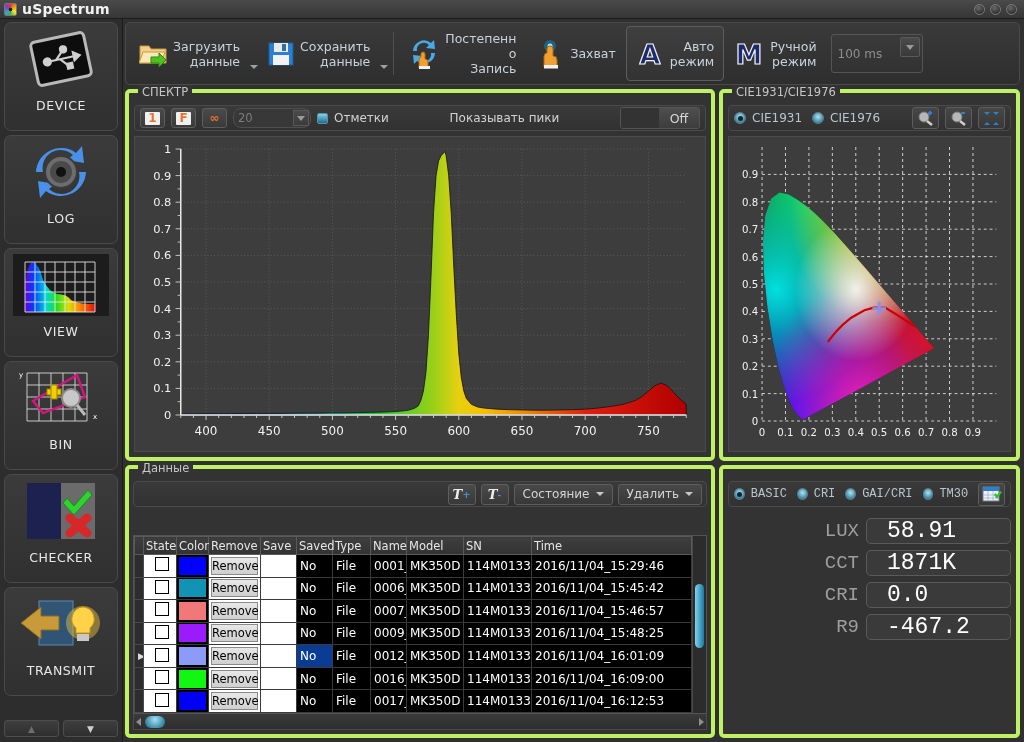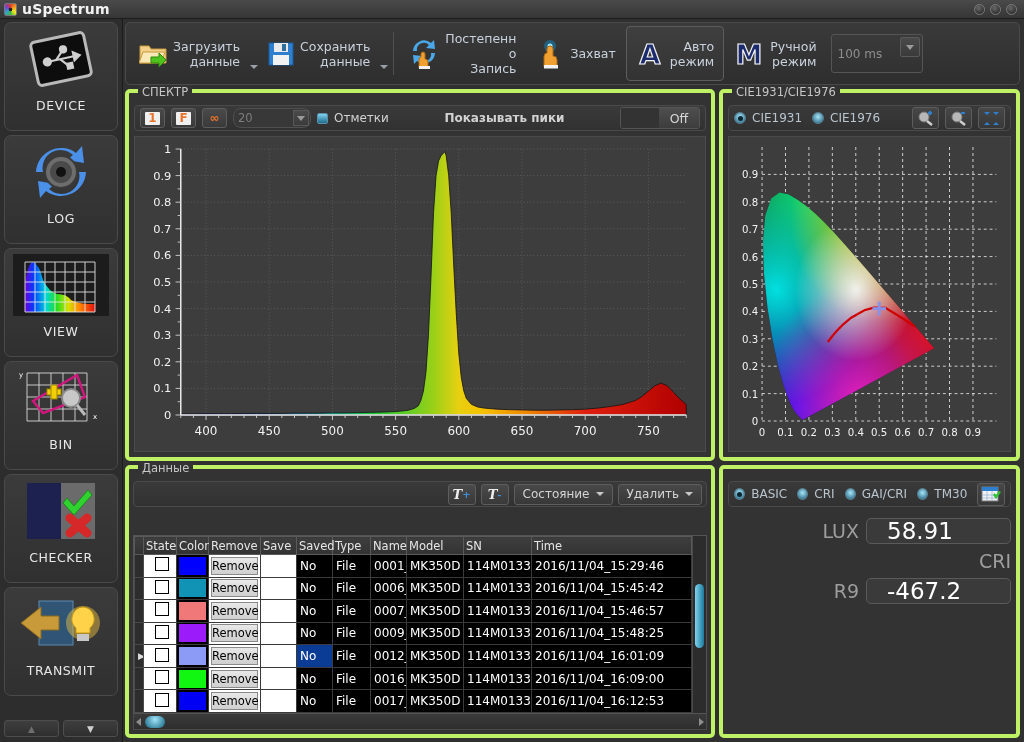--- a/index.html
+++ b/index.html
@@ -127,21 +127,21 @@
   .iconbtn {
     width:27px;height:22px;border-radius:3px;border:1px solid #5d5d5d;
     background:linear-gradient(#474747,#383838); display:flex;align-items:center;justify-content:center;
   }
   
   #chartbox { height:316px; background:#3d3d3d; border:1px solid #4a4a4a; position:relative; }
   #ciebox { height:316px; background:#3d3d3d; border:1px solid #4a4a4a; position:relative; }
   
   #bottomrow { display:flex; gap:4px; flex:1; margin-top:4px; padding-bottom:4px;}
   #data-panel { flex:1; padding:12px 4px 4px 4px;}
-  #meas-panel { width:301px; padding:12px 5px 5px 5px;}
+  #meas-panel { width:301px; padding:12px 5px 5px 5px;font-family:Liberation Mono, monospace;}
   .toolrow { height:26px; display:flex; align-items:center; gap:5px; border:1px solid #4a4a4a;
              border-radius:4px; background:linear-gradient(#3a3a3a,#313131); padding:0 4px; margin-bottom:4px;}
   .tbtn { width:28px;height:21px;border:1px solid #5e5e5e;border-radius:3px;
           background:linear-gradient(#4a4a4a,#393939); display:flex;align-items:center;justify-content:center;
           font-family:"DejaVu Serif","Liberation Serif",serif; font-style:italic; font-weight:bold; color:#eee; font-size:13px;}
   .tbtn sub { color:#3c8fd8; font-size:10px; font-style:normal;}
   .ddbtn { height:21px;border:1px solid #5e5e5e;border-radius:3px;padding:0 8px;
            background:linear-gradient(#484848,#383838); display:flex;align-items:center;gap:6px;
            color:#d4d4d4; font-size:12px;}
   .ddcaret { width:0;height:0;border-left:4px solid transparent;border-right:4px solid transparent;border-top:4px solid #c8c8c8;}
@@ -436,21 +436,21 @@
             <span>∞</span>
           </div>
           <div class="spin">
             <span>20</span>
             <div class="sbtn">
               <div class="cbcaret"></div>
             </div>
           </div>
           <div class="chk"></div>
           <div class="minilbl">Отметки</div>
-          <div class="minilbl" style="margin-left:auto;font-weight:bold;">Показывать пики</div>
+          <div class="minilbl" style="margin-left:auto;">Показывать пики</div>
           <div class="toggle">
             <div class="tr"></div>
             <div class="tl">Off</div>
           </div>
         </div>
 
         <div id="chartbox">
           <svg id="spectrum-svg" width="100%" height="100%" viewBox="0 0 548 314" preserveAspectRatio="none">
             <defs>
               <linearGradient id="specfill" x1="0" x2="1" y1="0" y2="0">
@@ -930,21 +930,26 @@
               <path d="M12 9 l3 4 l5 -7 l-2 -1 l-3 4 l-1.5 -2 z" fill="#2fc22f"></path>
             </svg>
           </div>
         </div>
         <div id="measfields" style="padding-top:6px;">
             <div class="measrow">
               <div class="measlbl">LUX</div>
               <div class="measval">58.91</div>
             </div>
             <div class="measrow">
+              <div class="measlbl">CCT</div>
+              <div class="measval">1871K</div>
+            </div>
+            <div class="measrow">
               <div class="measlbl">CRI</div>
+              <div class="measval">0.0</div>
             </div>
             <div class="measrow">
               <div class="measlbl">R9</div>
               <div class="measval">-467.2</div>
             </div>
           </div>
       </div>
     </div>
   </div>
 </div>

